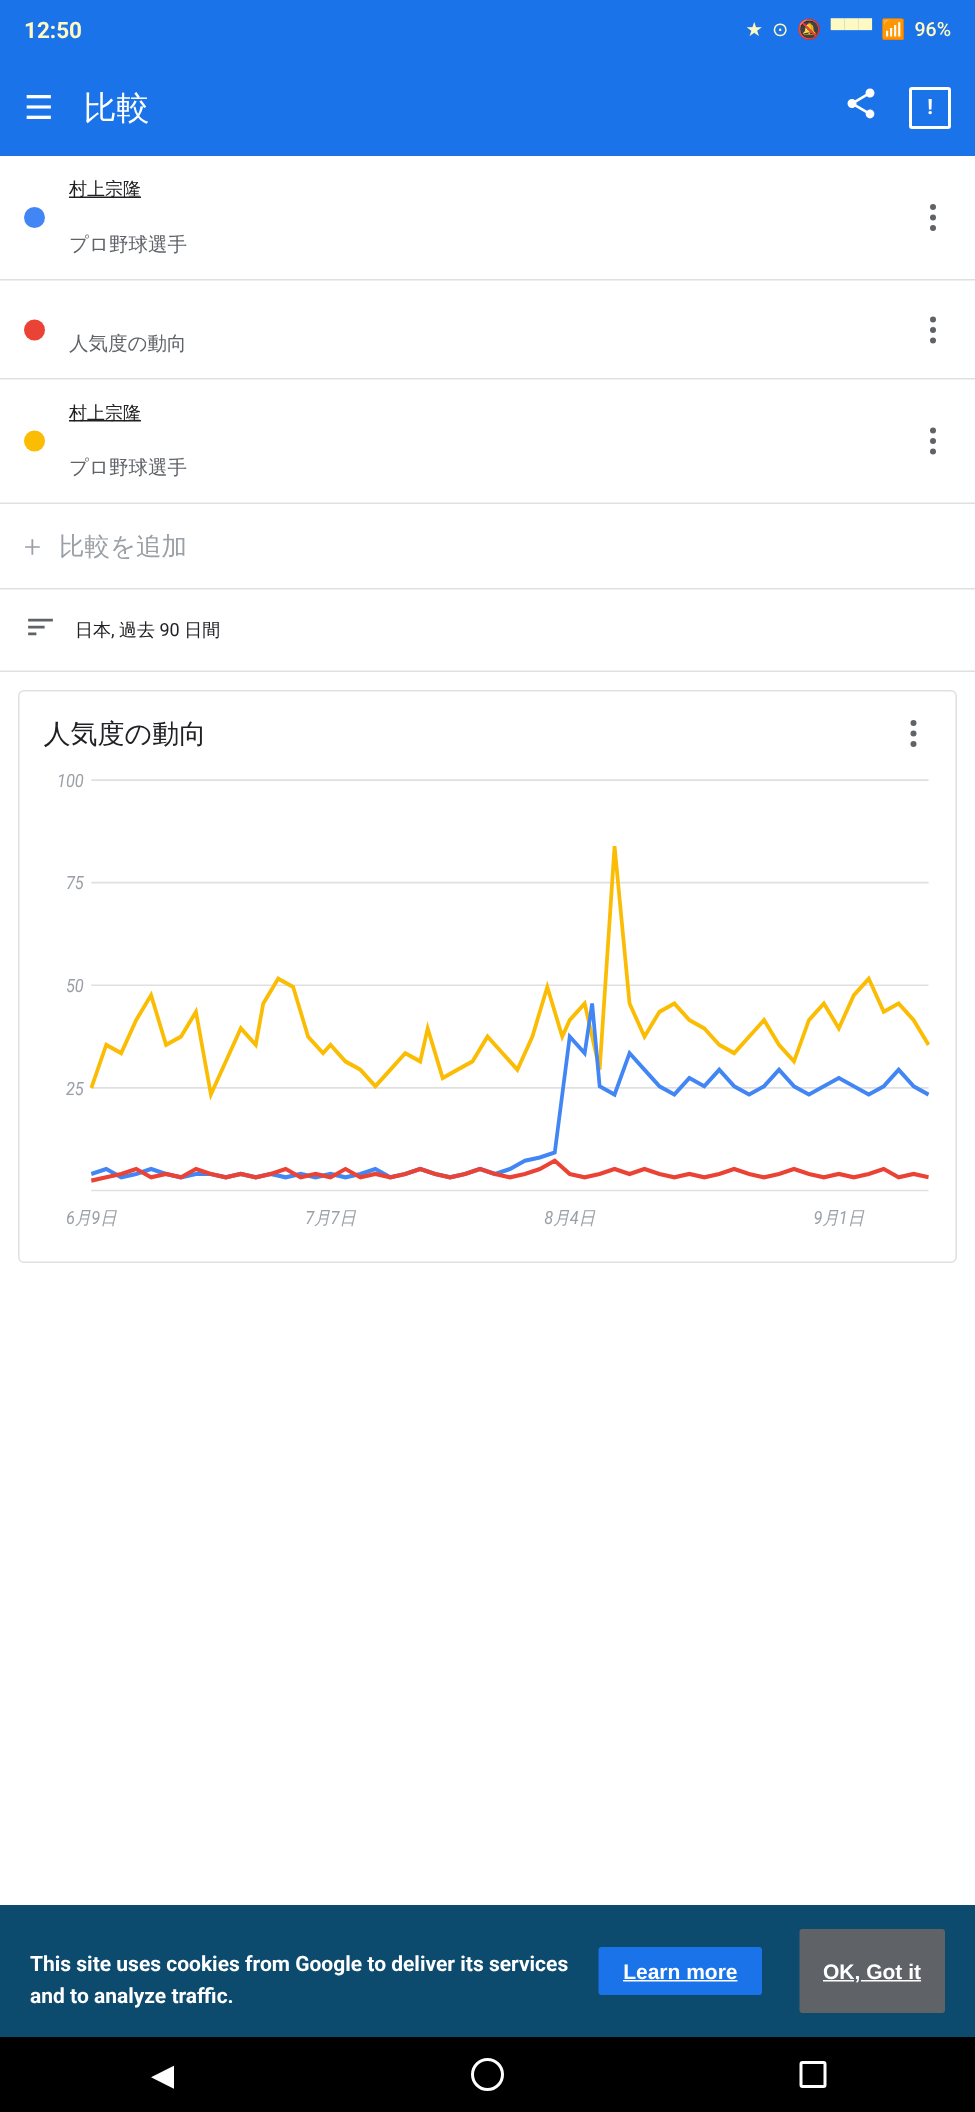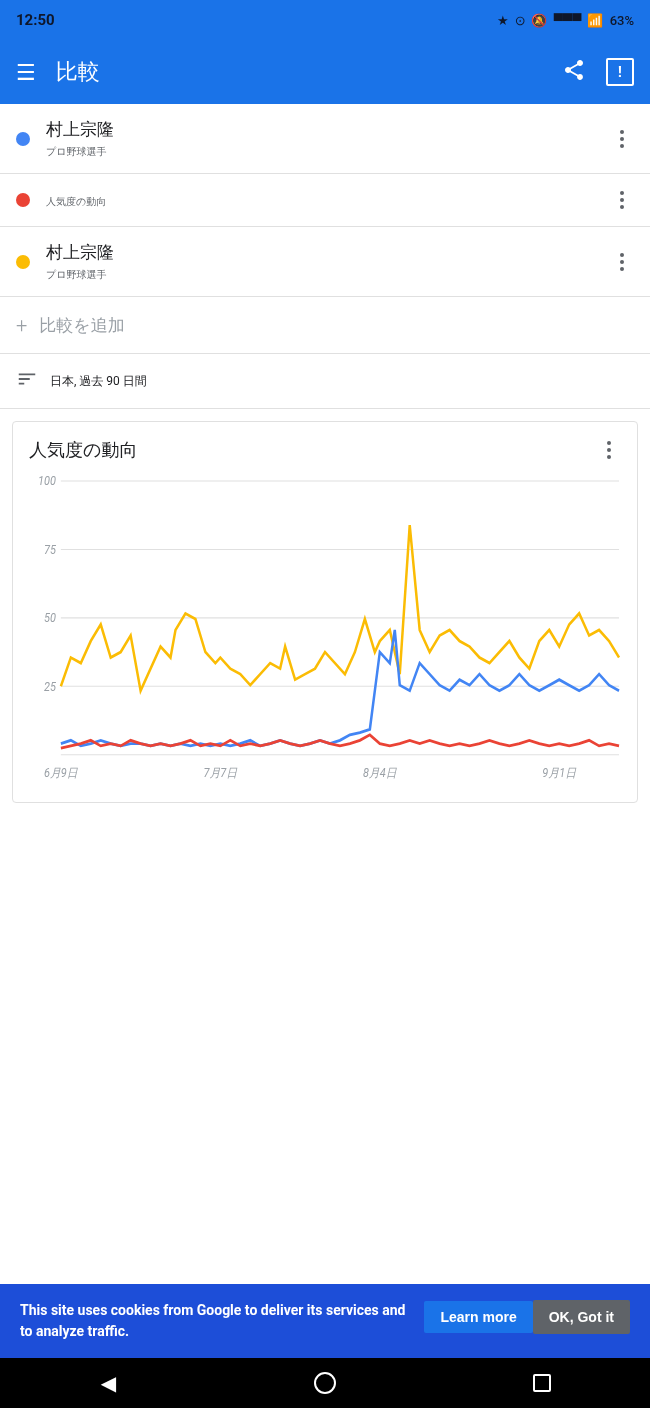--- a/index.html
+++ b/index.html
@@ -7,21 +7,21 @@
     body { width: 650px; min-height: 1408px; font-family: 'Roboto', sans-serif; background: #fff; overflow-x: hidden; }
 
     
     .status-bar {
       background: #1a73e8;
       height: 40px;
       display: flex;
       align-items: center;
       justify-content: space-between;
       padding: 0 16px;
-      color: #0f172a;
+      color: #fef9c3;
       font-size: 14px;
       font-weight: 500;
     }
     .status-bar .time { font-size: 15px; font-weight: bold; }
     .status-icons { display: flex; align-items: center; gap: 6px; font-size: 13px; }
 
     
     .top-bar {
       background: #1a73e8;
       height: 64px;
@@ -48,22 +48,22 @@
       border-bottom: 1px solid #e0e0e0;
       position: relative;
     }
     .dot {
       width: 14px; height: 14px; border-radius: 50%; margin-right: 16px; flex-shrink: 0;
     }
     .dot-blue { background: #4285f4; }
     .dot-red { background: #ea4335; }
     .dot-yellow { background: #fbbc04; }
     .item-text { flex: 1; }
-    .item-name { font-size: 17px; font-weight: 500; color: #202124; }
-    .item-sub { font-size: 10px; color: #5f6368; margin-top: 4px; }
+    .item-name { font-size: 12px; font-weight: 500; color: #202124; text-decoration: underline; }
+    .item-sub { font-size: 13px; color: #5f6368; margin-top: 19px; }
     .three-dots {
       width: 24px; height: 24px; display: flex; flex-direction: column;
       align-items: center; justify-content: center; gap: 3px; cursor: pointer;
     }
     .three-dots span { width: 4px; height: 4px; background: #5f6368; border-radius: 50%; }
 
     
     .add-compare {
       display: flex; align-items: center; padding: 16px;
       border-bottom: 1px solid #e0e0e0; color: #9aa0a6;
@@ -98,40 +98,40 @@
       position: relative;
       height: 320px;
       margin: 0 8px;
       font-style: italic;
     }
     .chart-svg { width: 100%; height: 100%; }
 
     
     .cookie-banner {
       position: fixed; bottom: 50px; left: 0; right: 0;
-      background: #1d4ed8;
+      background: #0c4a6e;
       color: #fff;
       padding: 16px 20px;
       display: flex;
-      align-items: flex-start;
+      align-items: flex-end;
       flex-wrap: wrap;
       gap: 12px;
       z-index: 100;
     }
     .cookie-text { font-size: 14px; flex: 1; line-height: 1.5; min-width: 200px; }
     .cookie-text strong { font-weight: bold; }
-    .cookie-buttons { display: flex; gap: 0; align-items: center; }
+    .cookie-buttons { display: flex; gap: 25px; align-items: center; text-decoration: underline; }
     .btn-learn-more {
       background: #1a73e8; color: white; border: none;
       padding: 8px 16px; font-size: 14px; font-weight: bold;
       border-radius: 2px; cursor: pointer;
     }
     .btn-got-it {
       background: #5f6368; color: white; border: none;
-      padding: 9px 16px; font-size: 14px; font-weight: bold;
+      padding: 20px 16px; font-size: 14px; font-weight: bold;
       border-radius: 2px; cursor: pointer;
     }
 
     
     .bottom-nav {
       position: fixed; bottom: 0; left: 0; right: 0;
       height: 50px; background: #000;
       display: flex; align-items: center; justify-content: space-around;
     }
     .nav-btn {
@@ -159,21 +159,21 @@
 <div class="status-bar">
   <span class="time">12:50</span>
   <div class="status-icons">
 
     <span>★</span>
 
     <span>⊙</span>
     <span>🔕</span>
     <span>▀▀▀</span>
     <span>📶</span>
-    <span>63%</span>
+    <span>96%</span>
   </div>
 </div>
 
 <div class="top-bar">
   <div class="hamburger-icon">☰</div>
   <div class="top-bar-title">比較</div>
   <div class="top-bar-actions">
     <div class="share-icon">
       <svg width="24" height="24" viewBox="0 0 24 24" fill="white">
         <path d="M18 16.08c-.76 0-1.44.3-1.96.77L8.91 12.7c.05-.23.09-.46.09-.7s-.04-.47-.09-.7l7.05-4.11c.54.5 1.25.81 2.04.81 1.66 0 3-1.34 3-3s-1.34-3-3-3-3 1.34-3 3c0 .24.04.47.09.7L8.04 9.81C7.5 9.31 6.79 9 6 9c-1.66 0-3 1.34-3 3s1.34 3 3 3c.79 0 1.5-.31 2.04-.81l7.12 4.16c-.05.21-.08.43-.08.65 0 1.61 1.31 2.92 2.92 2.92s2.92-1.31 2.92-2.92c0-1.61-1.31-2.92-2.92-2.92z"></path>

